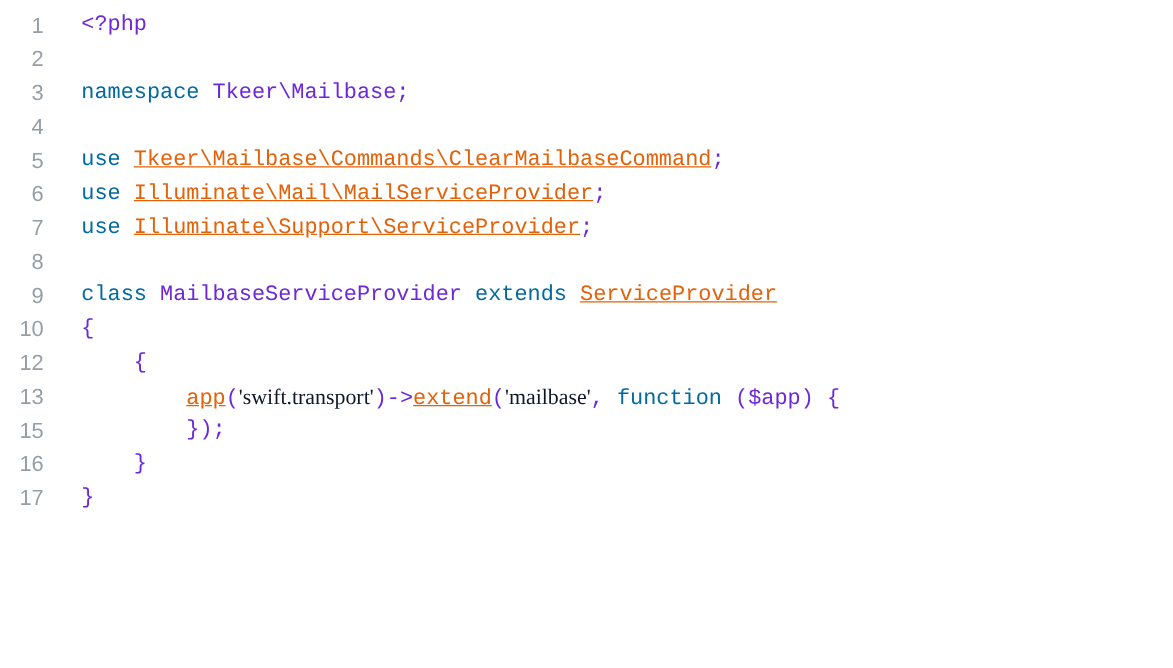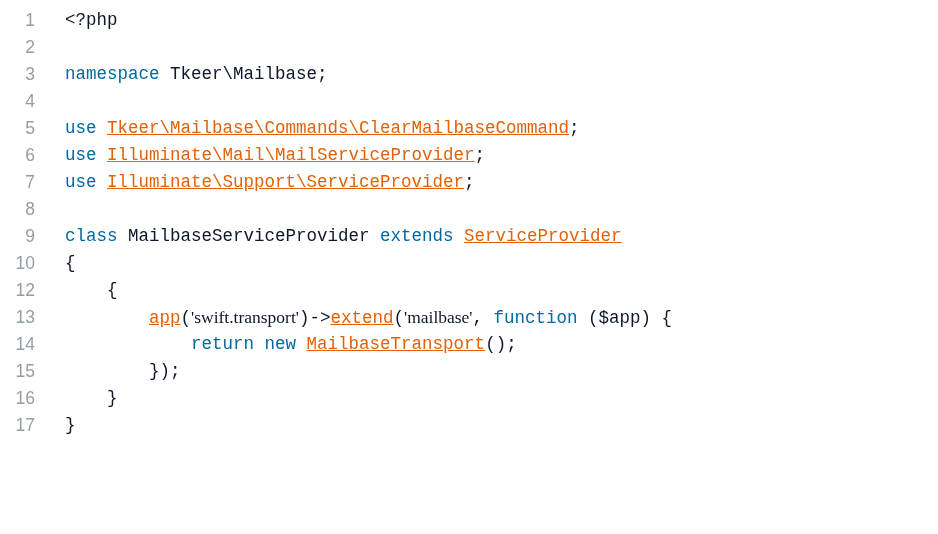--- a/index.html
+++ b/index.html
@@ -38,21 +38,21 @@
     font-size: 17.5px;
     padding-right: 0;
   }
   .code {
     padding-left: 30px;
     flex: 1;
   }
   .kw { color: #0369a1; }
   .ent { color: #e36209; text-decoration: underline; }
   .str { color: #0f172a; font-family: Liberation Serif, serif; }
-  .txt { color: #0f172a; margin-top: 44px; }
+  .txt { color: #6d28d9; margin-top: 44px; }
   .cursor {
     position: absolute;
     left: 65px;
     top: 3px;
     width: 1px;
     height: 20px;
     background: #24292e;
   }
 </style>
 </head>
@@ -64,17 +64,16 @@
     <div class="line"><span class="ln">3</span><span class="code"><span class="kw">namespace</span><span class="txt"> Tkeer\Mailbase;</span></span></div>
     <div class="line"><span class="ln">4</span><span class="code"></span></div>
     <div class="line"><span class="ln">5</span><span class="code"><span class="kw">use</span><span class="txt"> </span><span class="ent">Tkeer\Mailbase\Commands\ClearMailbaseCommand</span><span class="txt">;</span></span></div>
     <div class="line"><span class="ln">6</span><span class="code"><span class="kw">use</span><span class="txt"> </span><span class="ent">Illuminate\Mail\MailServiceProvider</span><span class="txt">;</span></span></div>
     <div class="line"><span class="ln">7</span><span class="code"><span class="kw">use</span><span class="txt"> </span><span class="ent">Illuminate\Support\ServiceProvider</span><span class="txt">;</span></span></div>
     <div class="line"><span class="ln">8</span><span class="code"></span></div>
     <div class="line"><span class="ln">9</span><span class="code"><span class="kw">class</span><span class="txt"> MailbaseServiceProvider </span><span class="kw">extends</span><span class="txt"> </span><span class="ent">ServiceProvider</span></span></div>
     <div class="line"><span class="ln">10</span><span class="code"><span class="txt">{</span></span></div>
     <div class="line"><span class="ln">12</span><span class="code"><span class="txt">    {</span></span></div>
     <div class="line"><span class="ln">13</span><span class="code"><span class="txt">        </span><span class="ent">app</span><span class="txt">(</span><span class="str">'swift.transport'</span><span class="txt">)-&gt;</span><span class="ent">extend</span><span class="txt">(</span><span class="str">'mailbase'</span><span class="txt">, </span><span class="kw">function</span><span class="txt"> ($app) {</span></span></div>
-    <div class="line"><span class="ln">14</span><span class="code"><span class="txt">            </span><span class="kw">return</span><span class="txt"> </span><span class="kw">new</span><span class="txt"> </span><span class="ent">MailbaseTransport</span><span class="txt">();</span></span></div>
     <div class="line"><span class="ln">15</span><span class="code"><span class="txt">        });</span></span></div>
     <div class="line"><span class="ln">16</span><span class="code"><span class="txt">    }</span></span></div>
     <div class="line"><span class="ln">17</span><span class="code"><span class="txt">}</span></span></div>
   </div>
 
 </body></html>

